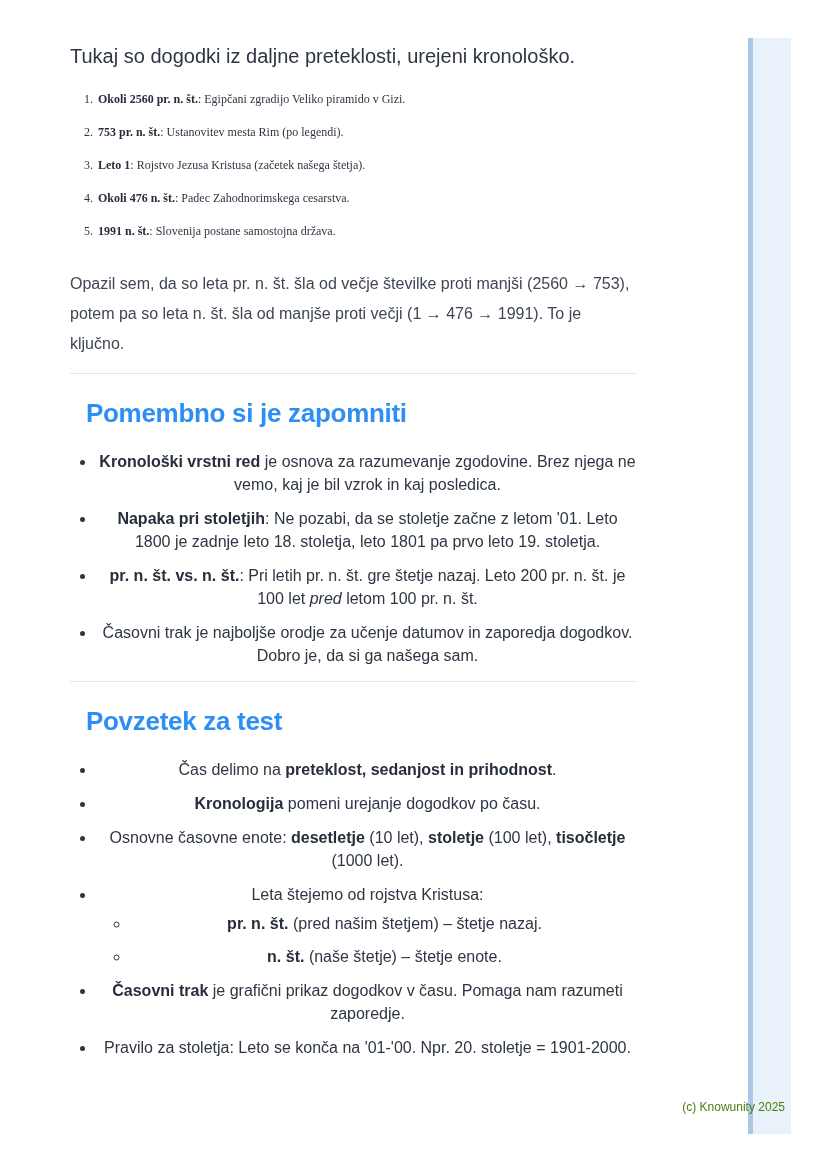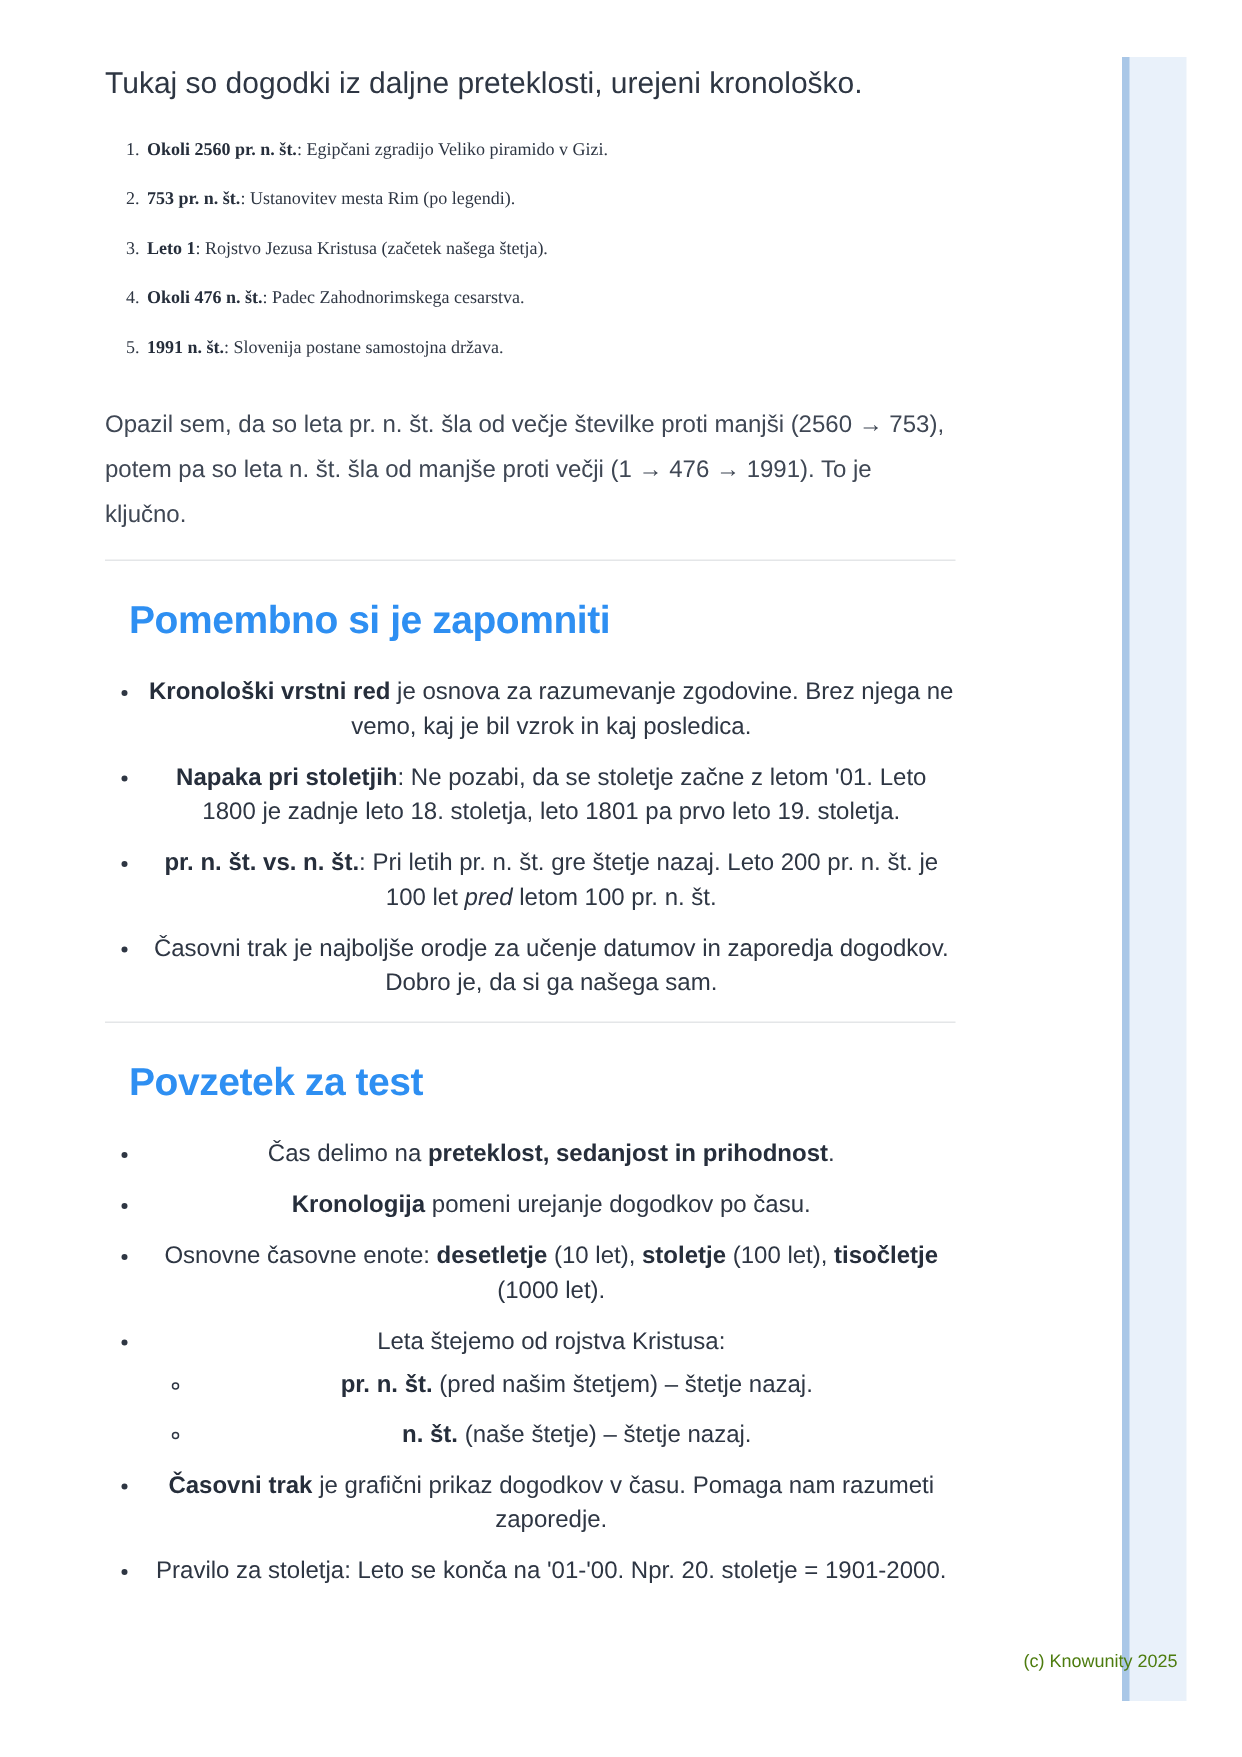--- a/index.html
+++ b/index.html
@@ -119,21 +119,21 @@
   <h2 class="section-title">Povzetek za test</h2>
 
   <ul class="bullets">
     <li><span>Čas delimo na </span><span class="b">preteklost, sedanjost in prihodnost</span><span>.</span></li>
     <li><span class="b">Kronologija</span><span> pomeni urejanje dogodkov po času.</span></li>
     <li><span>Osnovne časovne enote: </span><span class="b">desetletje</span><span> (10 let), </span><span class="b">stoletje</span><span> (100 let), </span><span class="b">tisočletje</span><span> (1000 let).</span></li>
     <li>
       <span>Leta štejemo od rojstva Kristusa:</span>
       <ul class="sub">
         <li><span class="b">pr. n. št.</span><span> (pred našim štetjem) – štetje nazaj.</span></li>
-        <li><span class="b">n. št.</span><span> (naše štetje) – štetje nazaj.</span></li>
+        <li><span class="b">n. št.</span><span> (naše štetje) – štetje enote.</span></li>
       </ul>
     </li>
     <li><span class="b">Časovni trak</span><span> je grafični prikaz dogodkov v času. Pomaga nam razumeti zaporedje.</span></li>
     <li><span>Pravilo za stoletja: Leto se konča na '01-'00. Npr. 20. stoletje = 1901-2000.</span></li>
   </ul>
 
 </div>
 
 <div class="scroll-strip"></div>
 

